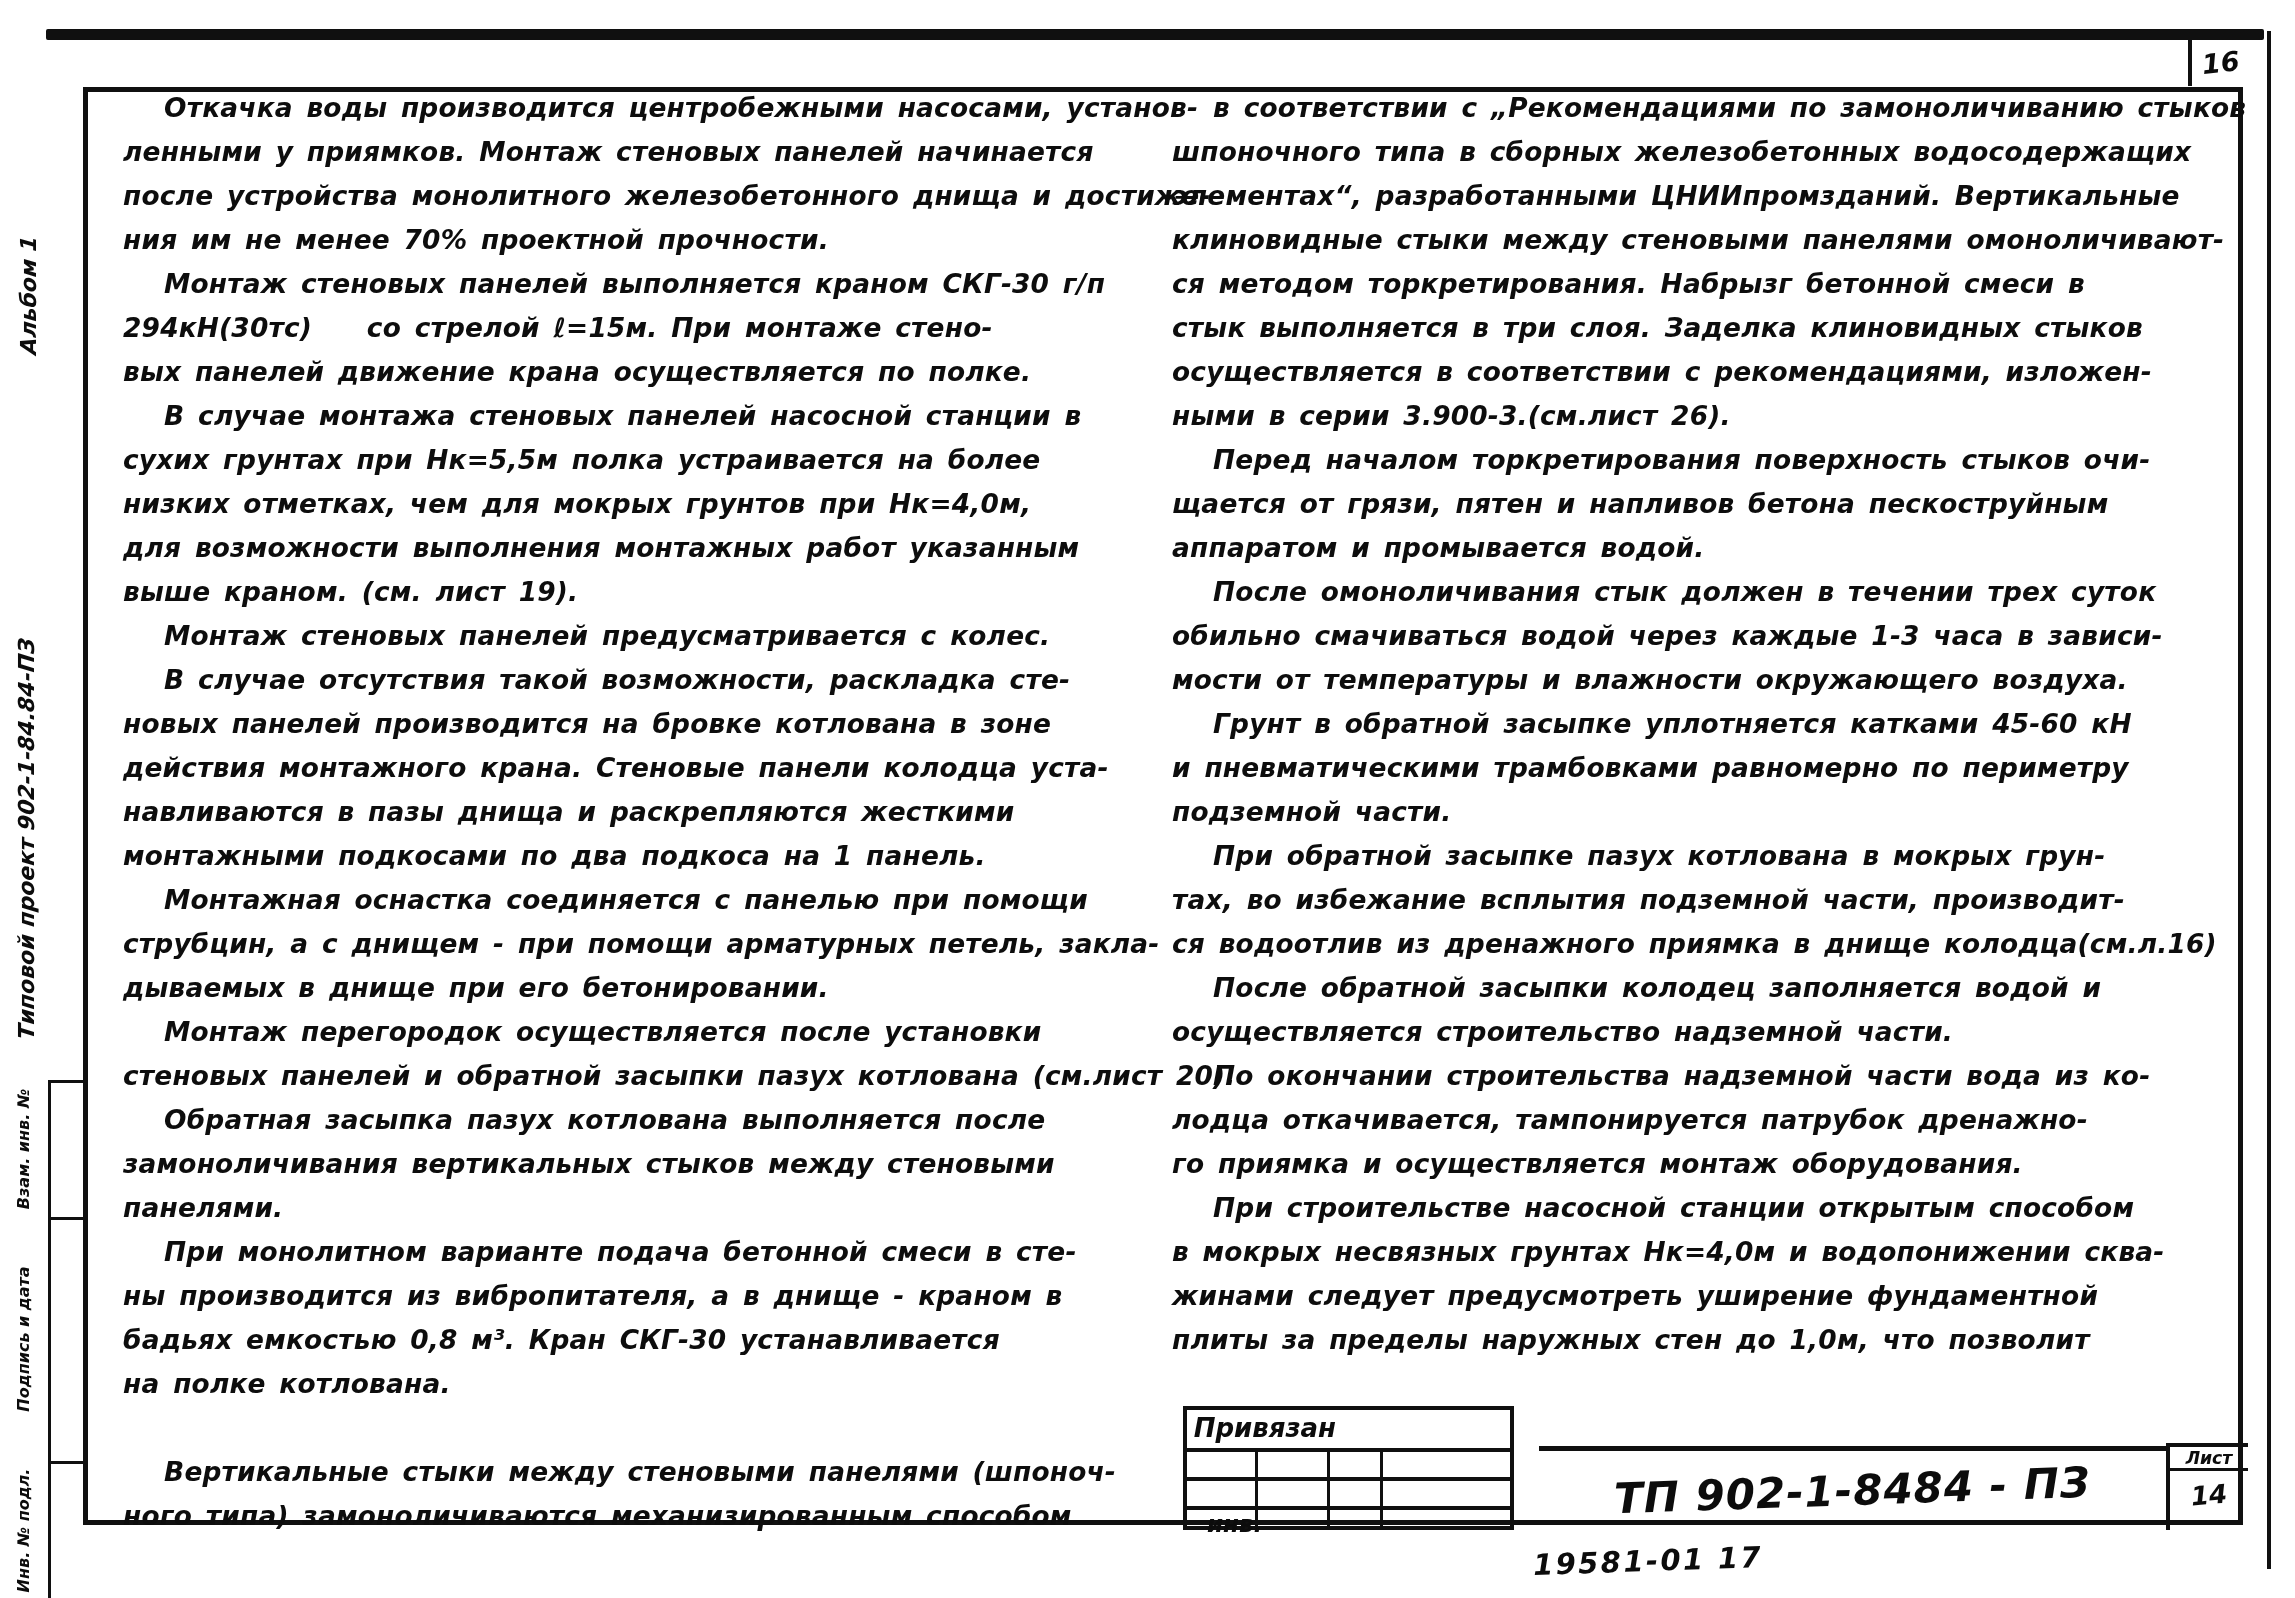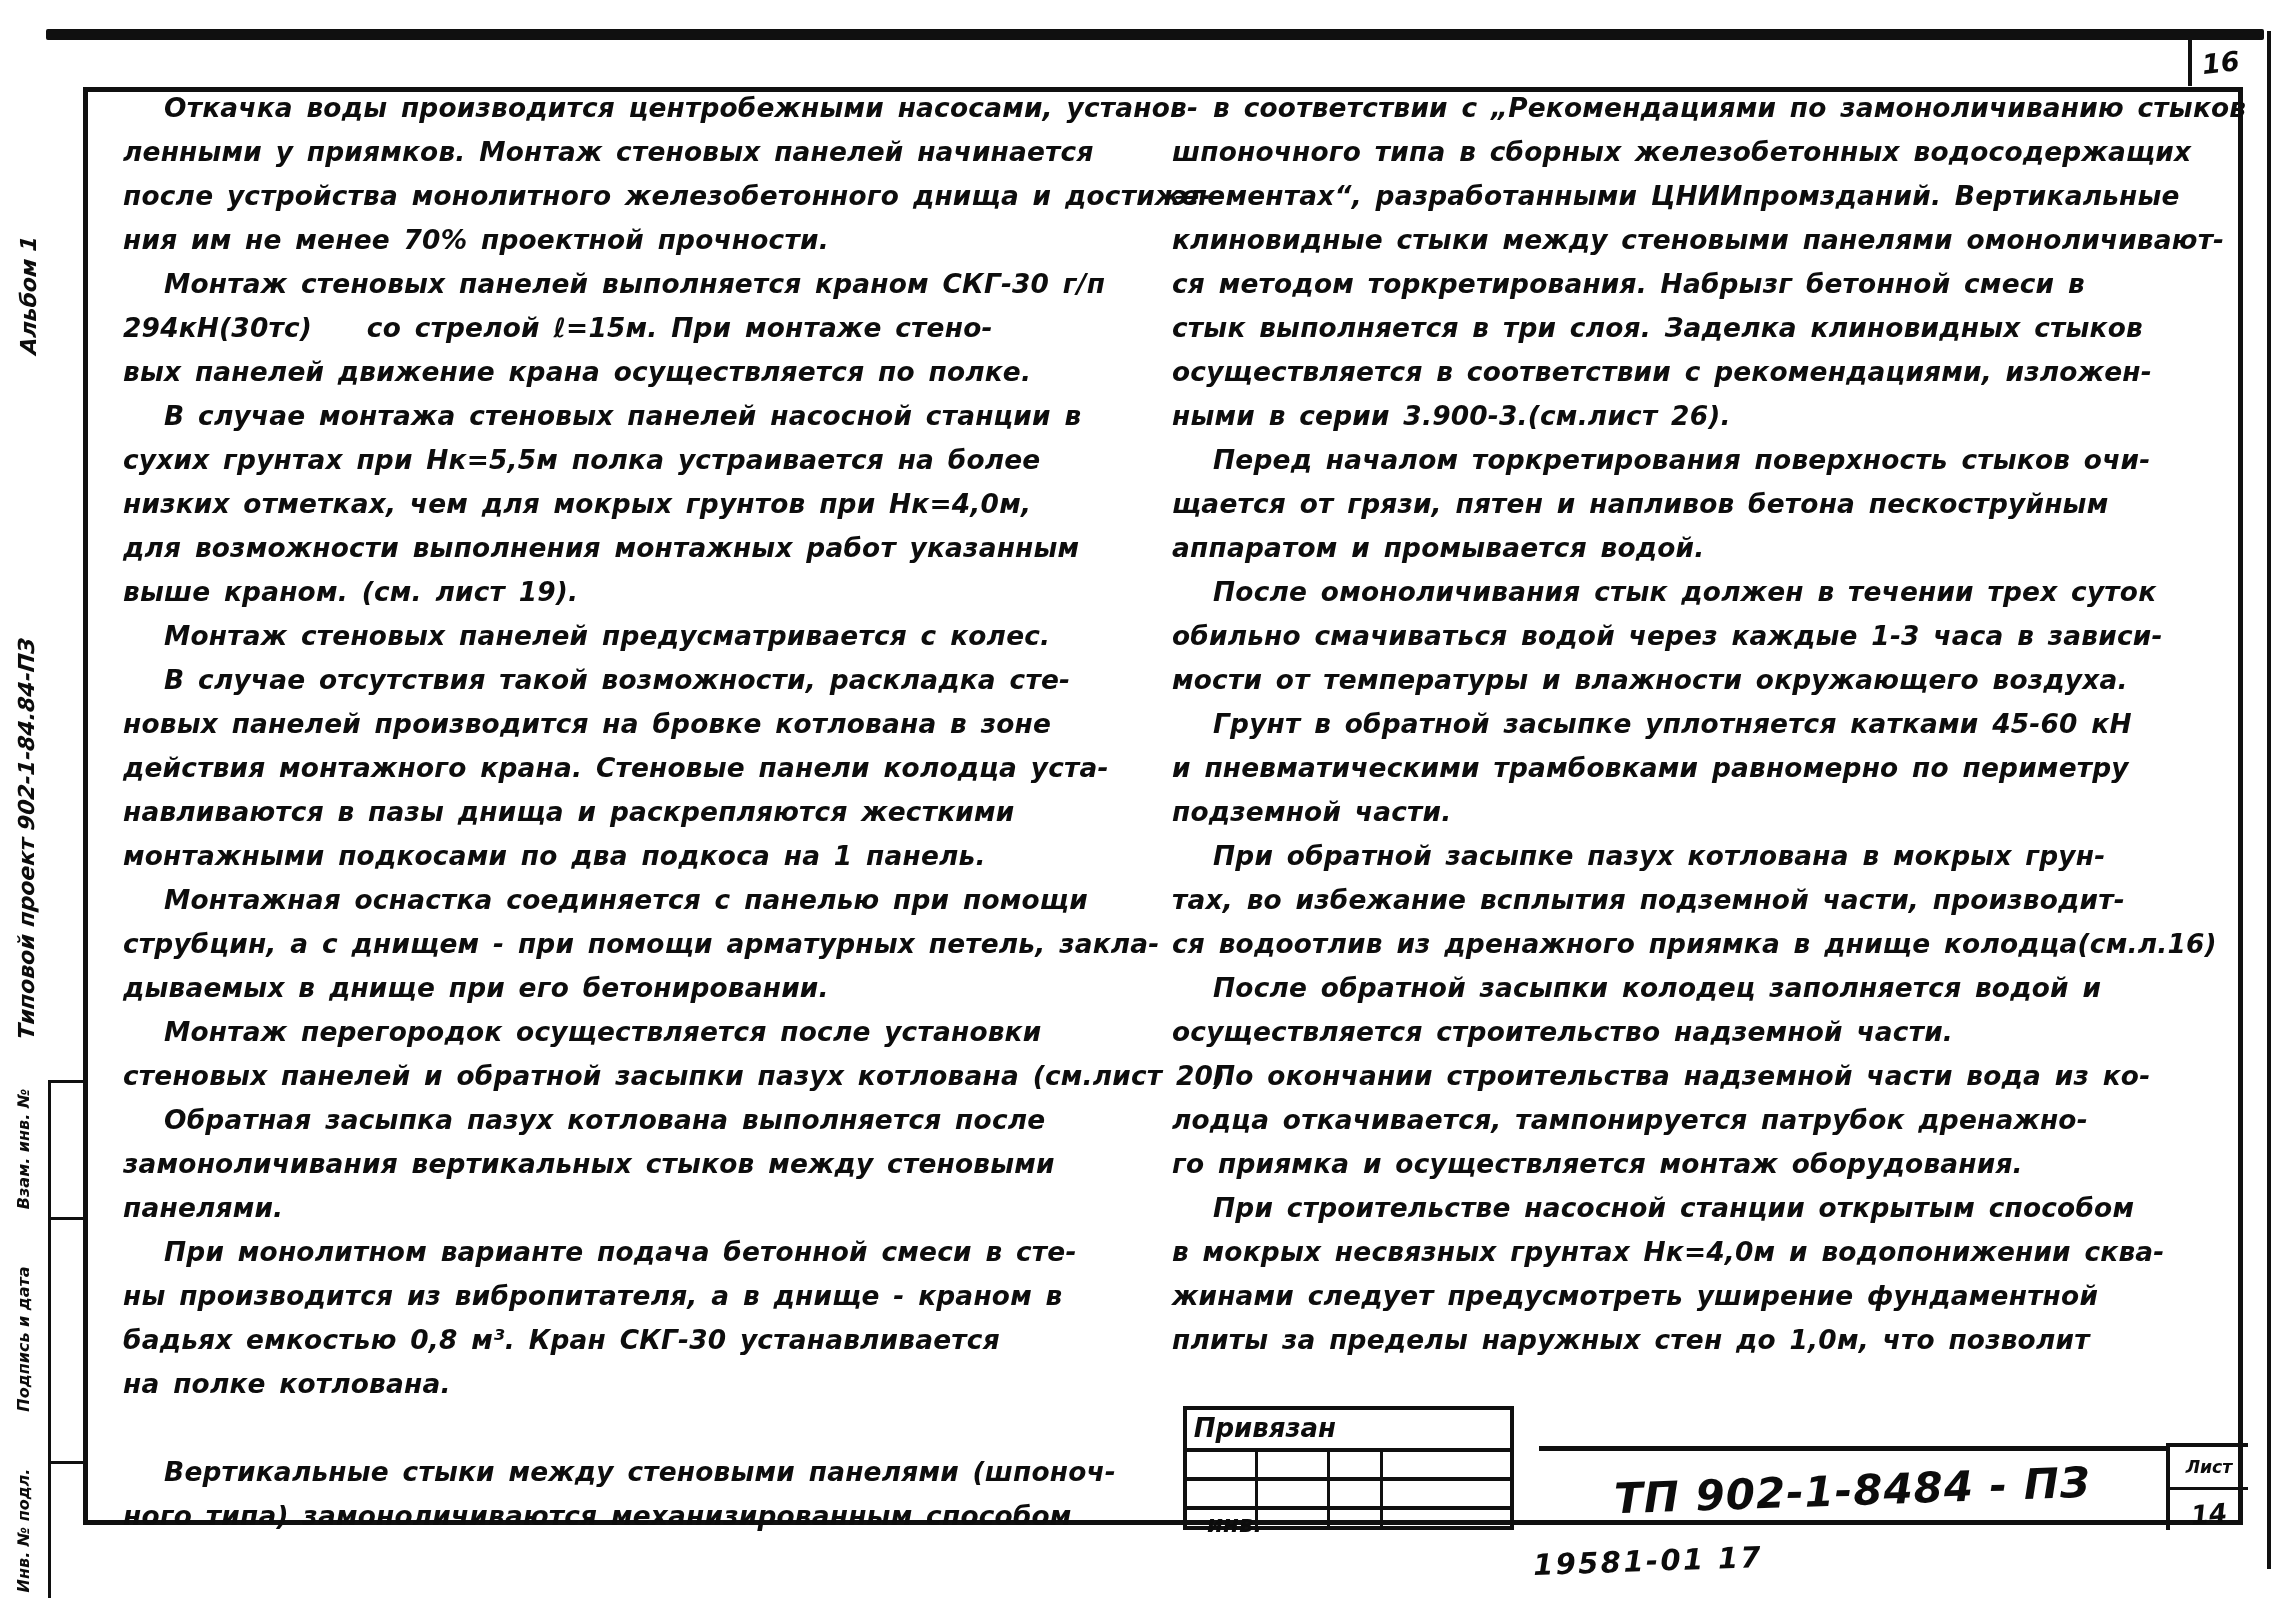--- a/index.html
+++ b/index.html
@@ -29,21 +29,21 @@
   .stamp{left:1183px;top:1406px;width:331px;height:124px;border:4.8px solid #101010;box-sizing:border-box;}
   .stamp .hdr{position:absolute;left:6.7px;top:2.9px;font-size:26px;}
   .stamp .hline{position:absolute;left:0;width:100%;height:3.8px;background:#101010;}
   .stamp .vline{position:absolute;top:42px;bottom:0;width:3.4px;background:#101010;}
   .stamp .invlbl{position:absolute;left:20px;top:101px;font-size:23px;}
   .desig{left:1539px;top:1446px;width:627px;height:84px;border-top:5.8px solid #101010;box-sizing:border-box;
          display:flex;align-items:center;justify-content:center;}
   .desig span{font-size:42px;letter-spacing:1px;transform:rotate(-2deg);}
   .sheetcol{left:2166px;top:1443px;width:82px;height:87px;border-left:4.8px solid #101010;
             border-top:4.8px solid #101010;box-sizing:border-box;}
-  .sheetlbl{height:43px;display:flex;align-items:center;justify-content:center;font-size:17.3px;
+  .sheetlbl{height:24px;display:flex;align-items:center;justify-content:center;font-size:17.3px;
             border-bottom:3.8px solid #101010;box-sizing:border-box;}
   .sheetnum{height:48px;display:flex;align-items:center;justify-content:center;font-size:26px;
             transform:rotate(-5deg);}
   .archstamp{left:1533px;top:1544px;font-size:29px;letter-spacing:2.4px;transform:rotate(-2deg);}
   .colL{left:123px;top:86px;}
   .colR{left:1172px;top:86px;}
 </style>
 </head>
 <body>
 

